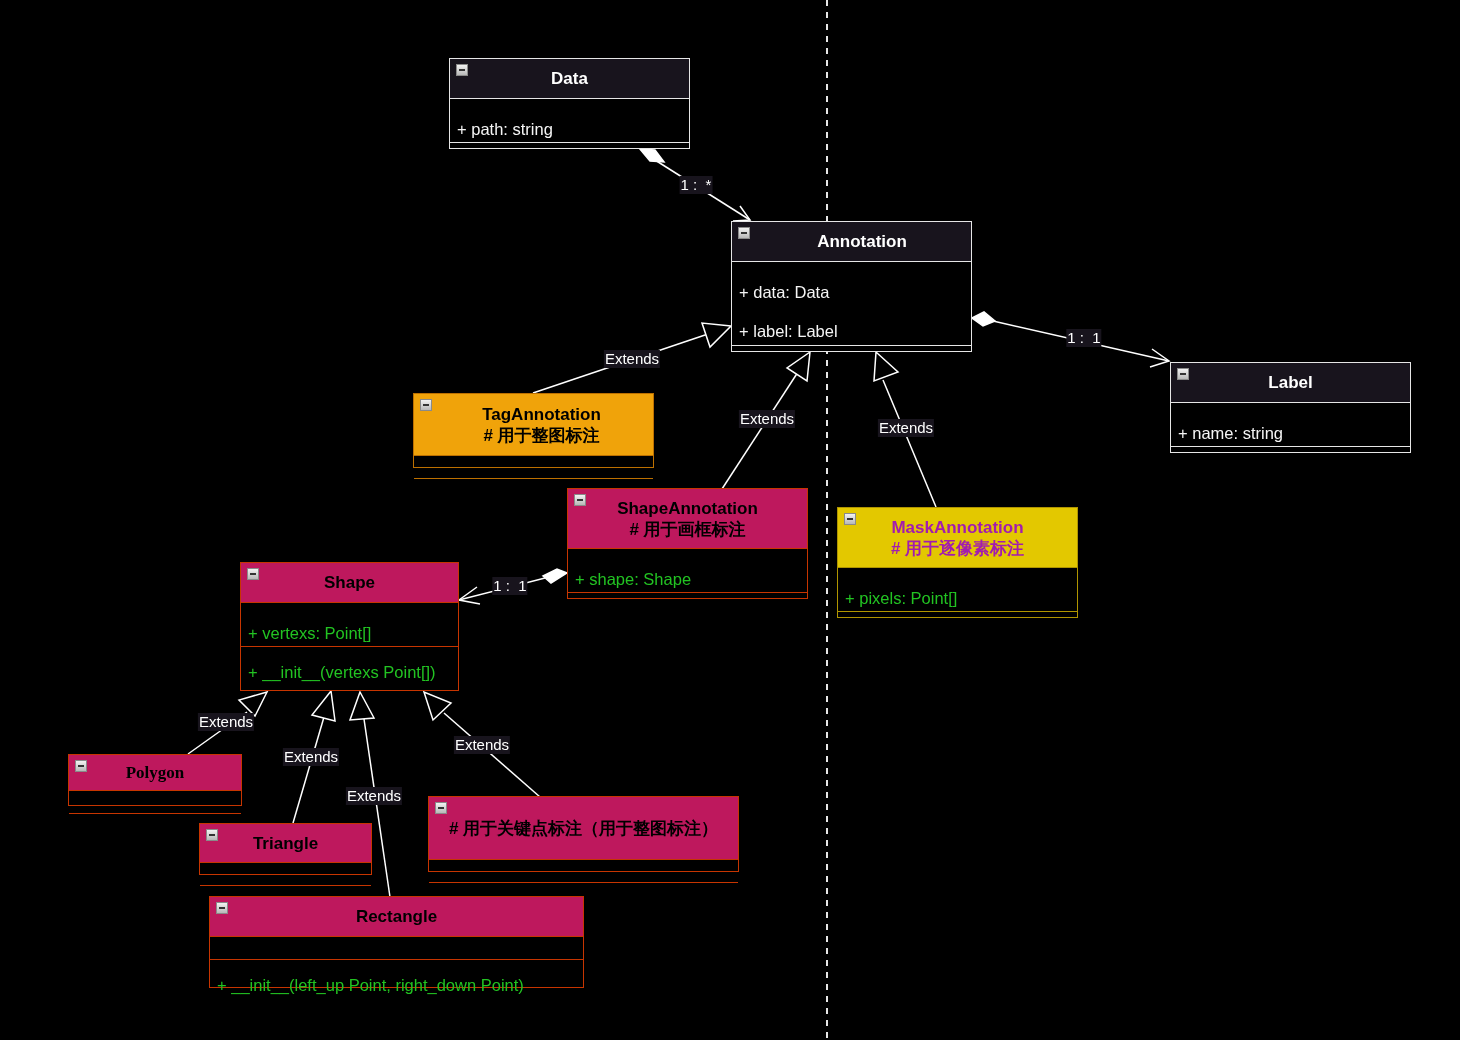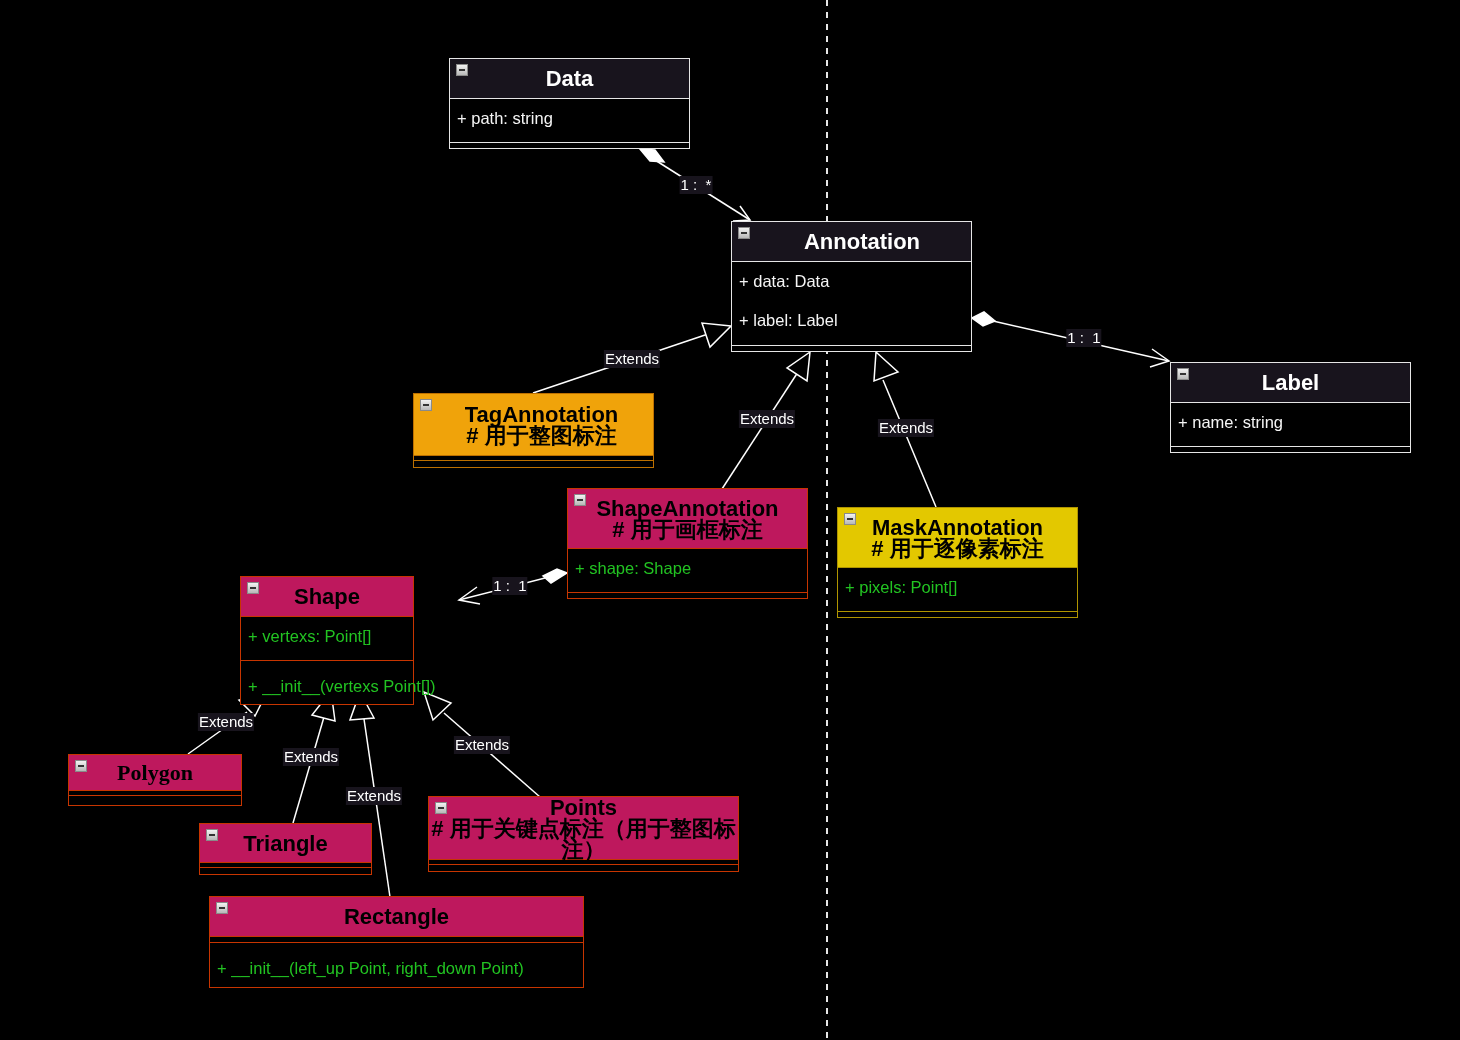--- a/index.html
+++ b/index.html
@@ -1,36 +1,36 @@
 <!DOCTYPE html>
 <html><head>
 <meta charset="utf-8">
 <style>
   html, body { margin: 0; padding: 0; background: #000; }
   body { width: 1460px; height: 1040px; position: relative; overflow: hidden;
          font-family: "Liberation Sans", "DejaVu Sans", sans-serif; }
   #edges { position: absolute; left: 0; top: 0; width: 1460px; height: 1040px; }
   .cls { position: absolute; box-sizing: border-box; border: 1px solid #e6e6e6; background: #000; }
   .cls .hdr { position: relative; box-sizing: border-box; border-bottom: 1px solid #e6e6e6;
-              background: #18141d; color: #fff; font-weight: bold; font-size: 22px;
+              background: #18141d; color: #fff; font-weight: bold; font-size: 17px;
               text-align: center; display: flex; flex-direction: column; justify-content: center; line-height: 21px; }
   .cls .mini { position: absolute; left: 6px; top: 5px; width: 12px; height: 12px; box-sizing: border-box;
                background: linear-gradient(#f2f2f2, #b8b8b8); border: 1px solid #8a8a8a; }
   .cls .mini::after { content: ""; position: absolute; left: 2px; right: 2px; top: 4px; height: 2px; background: #333; }
-  .cls .sec { box-sizing: border-box; border-bottom: 1px solid #e6e6e6; padding: 0 7px; }
+  .cls .sec { box-sizing: border-box; border-bottom: 1px solid #e6e6e6; padding: 11px 7px; }
   .cls .sec:last-child { border-bottom: none; }
   .cls .row { font-size: 16.5px; color: #f5f5f5; height: 39px; line-height: 39px; white-space: nowrap; }
   .cls.orange { border-color: #c73500; }
   .cls.orange .hdr { background: #be185d; color: #000; border-bottom-color: #c73500; }
   .cls.orange .sec { border-bottom-color: #c73500; }
   .cls.amber { border-color: #bd7000; }
   .cls.amber .hdr { background: #f0a30a; color: #000; border-bottom-color: #bd7000; }
   .cls.amber .sec { border-bottom-color: #bd7000; }
   .cls.yellow { border-color: #b09500; }
-  .cls.yellow .hdr { background: #e3c800; color: #000000; border-bottom-color: #b09500; }
+  .cls.yellow .hdr { background: #e3c800; color: #a21caf; border-bottom-color: #b09500; }
   .cls.yellow .sec { border-bottom-color: #b09500; }
   .cls .row.green { color: #22c322; }
   .lbl { position: absolute; background: #18141d; color: #fff; font-size: 15px; line-height: 18px;
          padding: 0 1px; white-space: pre; transform: translate(-50%, -50%); }
 </style>
 </head>
 <body>
 
 <svg id="edges" xmlns="http://www.w3.org/2000/svg">
 
@@ -164,21 +164,21 @@
     <span class="mini"></span>
     <span>MaskAnnotation</span>
     <span># 用于逐像素标注</span>
   </div>
   <div class="sec" style="height:44px;">
     <div class="row green">+ pixels: Point[]</div>
   </div>
   <div class="sec" style="height:5px;"></div>
 </div>
 
-<div class="cls orange" style="left:240px;top:576px;width:174px;height:129px;">
+<div class="cls orange" style="left:240px;top:562px;width:219px;height:129px;">
   <div class="hdr" style="height:40px;">
     <span class="mini"></span>
     <span>Shape</span>
   </div>
   <div class="sec" style="height:44px;">
     <div class="row green">+ vertexs: Point[]</div>
   </div>
   <div class="sec" style="height:43px;padding-top:6px;">
     <div class="row green">+ __init__(vertexs Point[])</div>
   </div>
@@ -198,21 +198,20 @@
     <span class="mini"></span>
     <span>Triangle</span>
   </div>
   <div class="sec" style="height:5px;"></div>
   <div class="sec" style="height:6px;"></div>
 </div>
 
 <div class="cls orange" style="left:428px;top:796px;width:311px;height:76px;">
   <div class="hdr" style="height:63px;">
     <span class="mini"></span>
-    <span>Points</span>
     <span># 用于关键点标注（用于整图标注）</span>
   </div>
   <div class="sec" style="height:5px;"></div>
   <div class="sec" style="height:6px;"></div>
 </div>
 
 <div class="cls orange" style="left:209px;top:896px;width:375px;height:92px;">
   <div class="hdr" style="height:40px;">
     <span class="mini"></span>
     <span>Rectangle</span>

